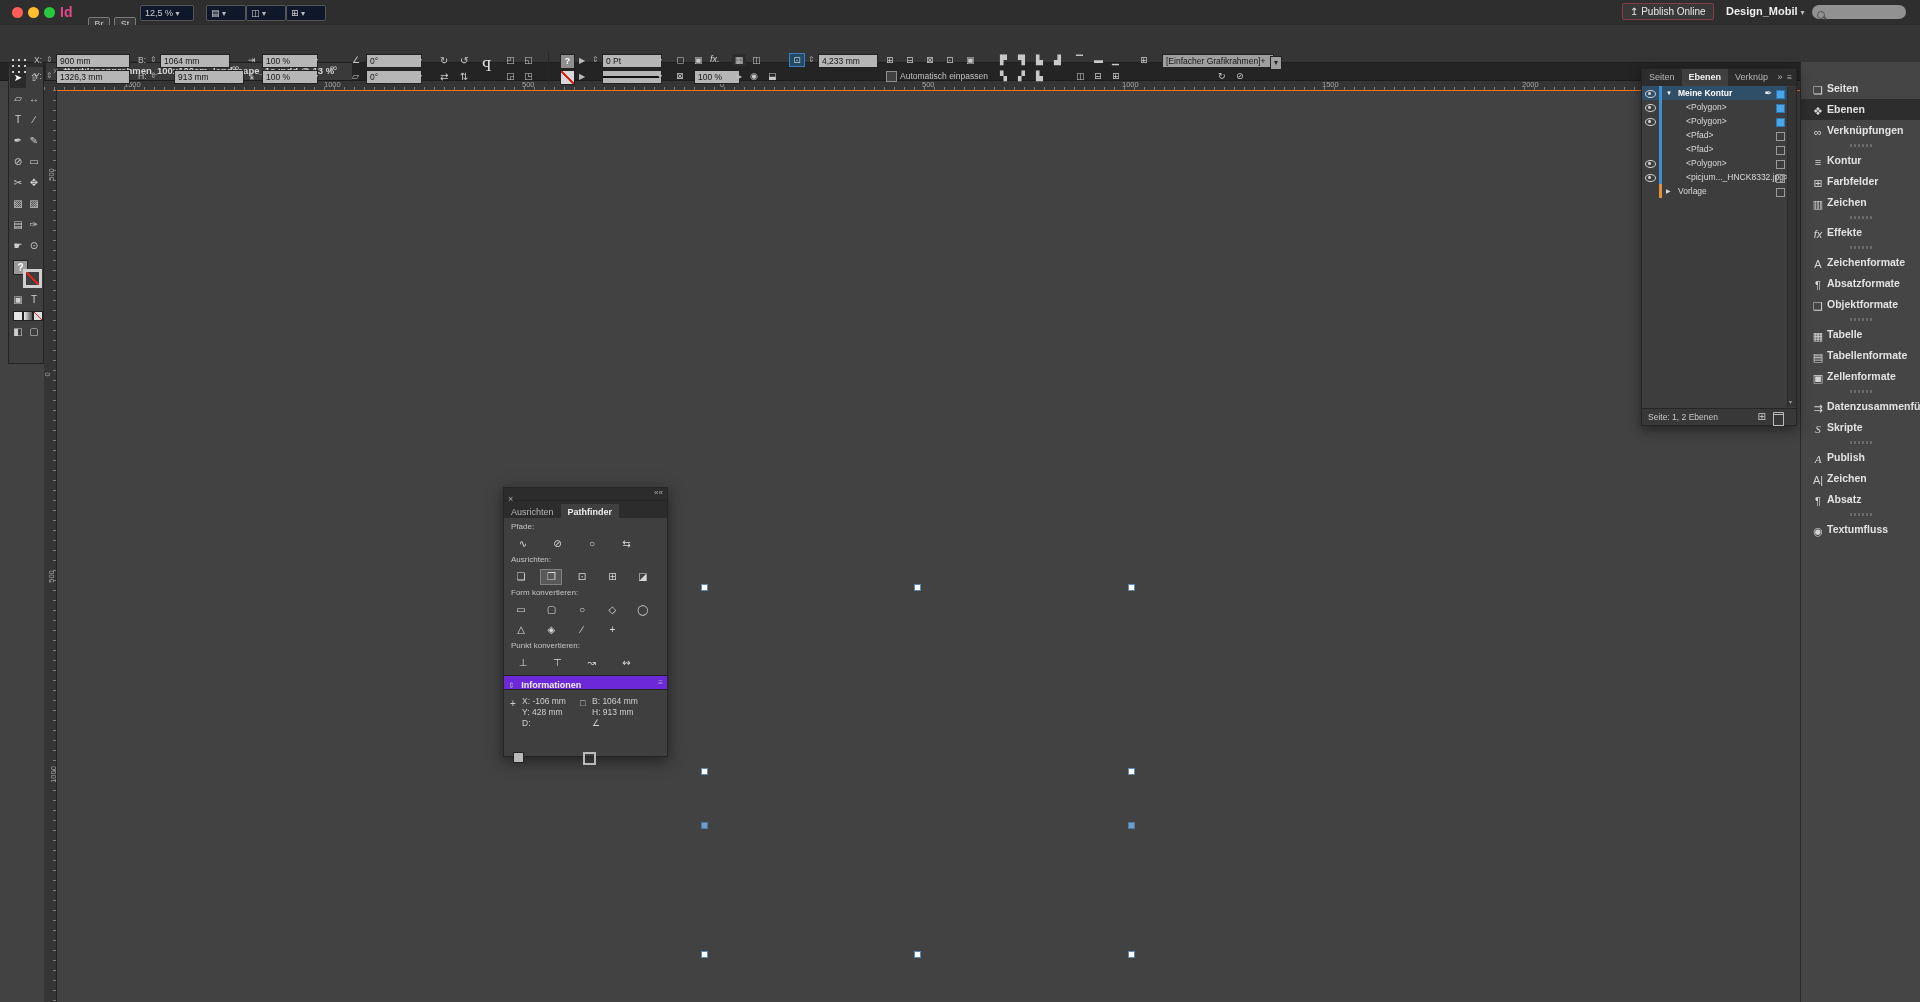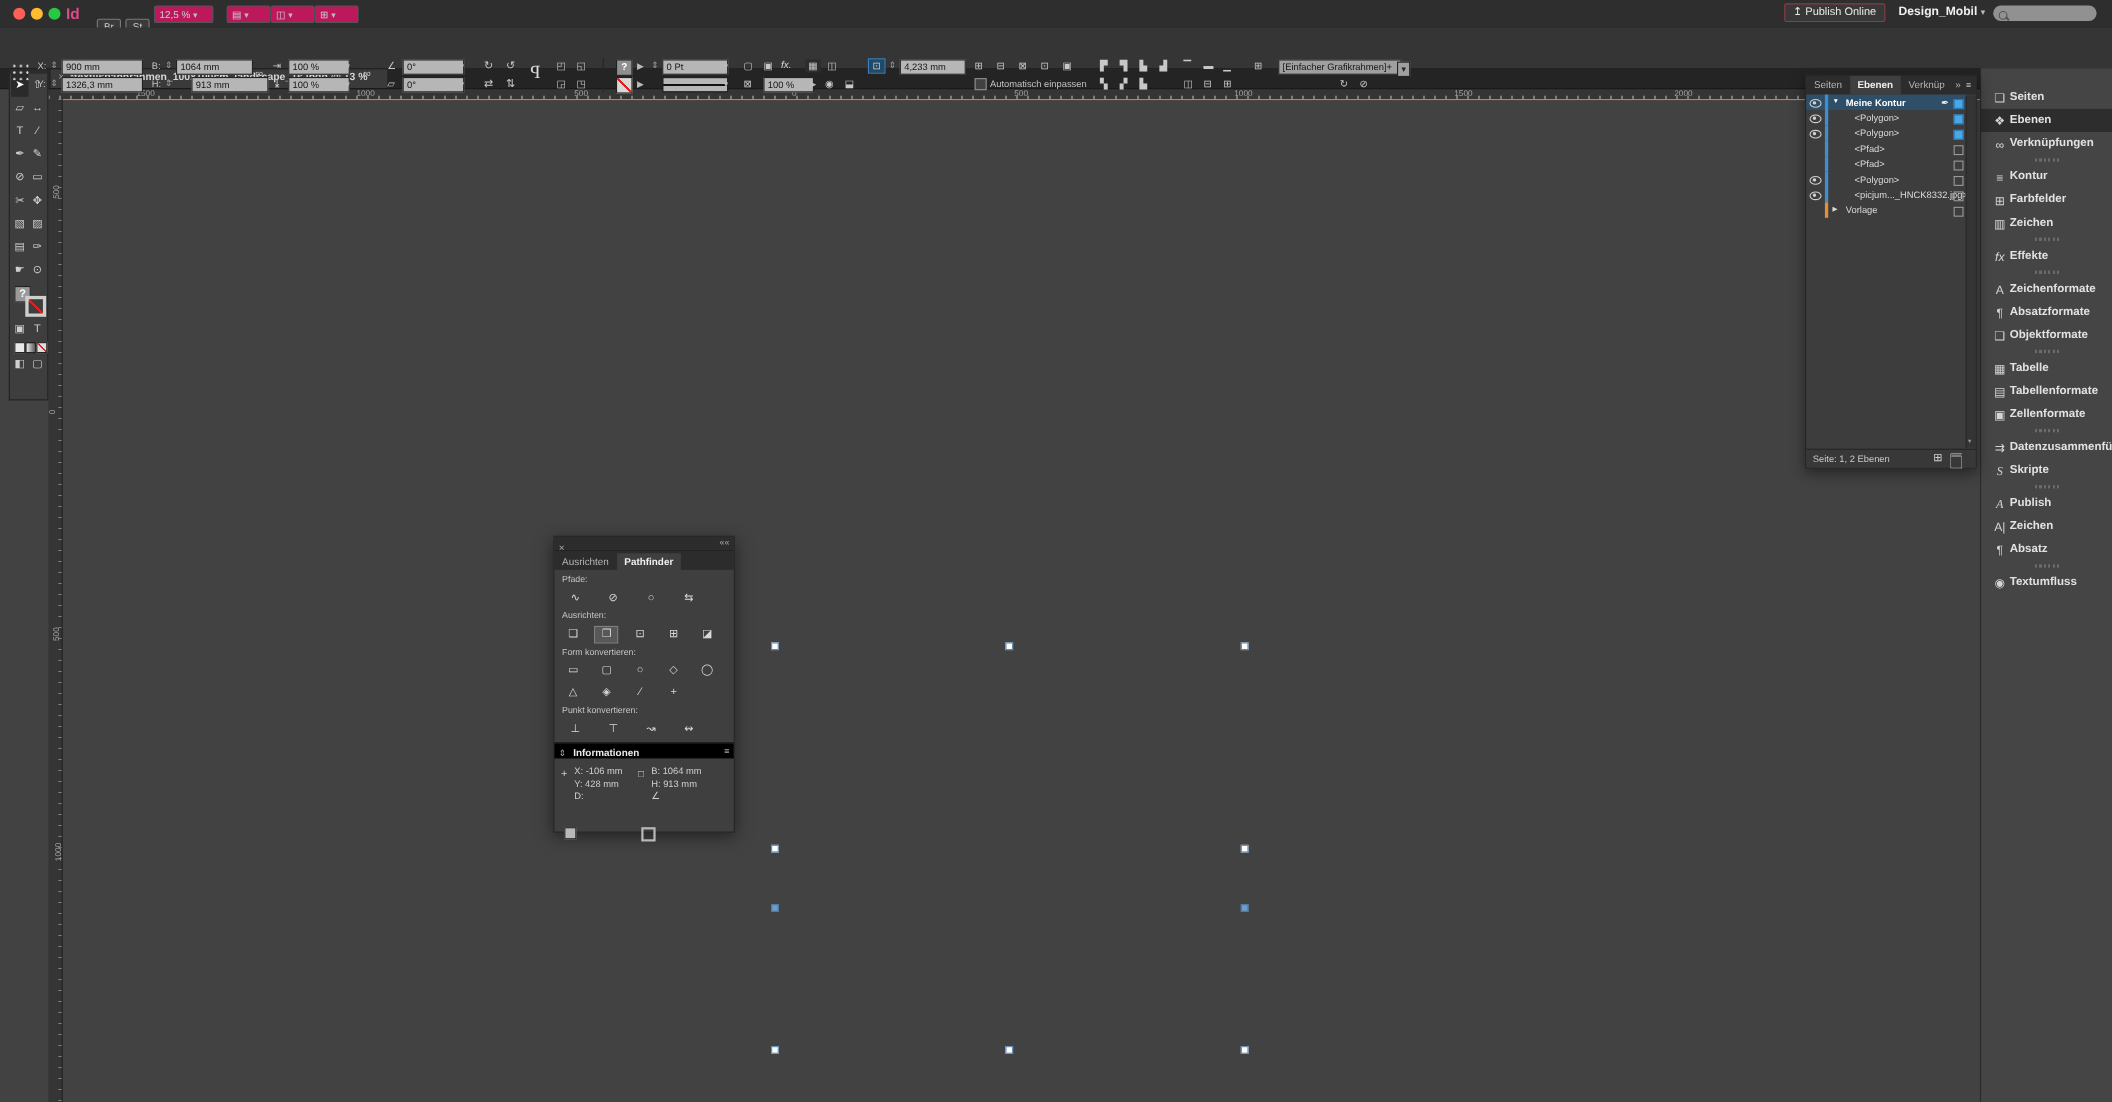--- a/index.html
+++ b/index.html
@@ -3,21 +3,21 @@
 <meta charset="utf-8">
 <style>
   html,body{margin:0;padding:0;width:1920px;height:1002px;overflow:hidden;background:#424242;
     font-family:"Liberation Sans","DejaVu Sans",sans-serif;-webkit-font-smoothing:antialiased;}
   .abs{position:absolute;}
   
   #appbar{left:0;top:0;width:1920px;height:25px;background:#2e2e2e;border-bottom:1px solid #1c1c1c;z-index:40;}
   .tl{width:11px;height:11px;border-radius:50%;top:7px;}
   .idlogo{font-weight:bold;font-size:14px;color:#e0488a;top:4px;}
   .sqbtn{border:1px solid #7a7a7a;border-radius:2px;color:#cfcfcf;font-size:9px;line-height:13px;text-align:center;top:17px;height:14px;background:#3a3a3a;}
-  .ddbox{border:1px solid #555;border-radius:2px;background:#be185d;color:#cfcfcf;font-size:9px;height:14px;line-height:14px;top:5px;padding:0 4px;}
+  .ddbox{border:1px solid #555;border-radius:2px;background:#0f172a;color:#cfcfcf;font-size:9px;height:14px;line-height:14px;top:5px;padding:0 4px;}
   .dd{color:#bbb;font-size:8px;}
   #controlbar{left:0;top:25px;width:1920px;height:37px;background:#353535;border-bottom:1px solid #1e1e1e;z-index:40;}
   .cl{color:#c2c2c2;font-size:8.5px;line-height:12px;}
   .fld{background:#b6b6b6;color:#161616;font-size:8.5px;line-height:12px;height:12px;border:1px solid #222;padding:0 3px;white-space:nowrap;overflow:hidden;}
   .stp{color:#9f9f9f;font-size:8px;line-height:12px;}
   .ci{color:#c8c8c8;font-size:10px;line-height:13px;text-align:center;}
   .ci2{color:#c8c8c8;font-size:9px;line-height:12px;text-align:center;}
   .vsep{width:1px;background:#262626;top:28px;height:31px;}
   .chk{width:9px;height:9px;border:1px solid #8f8f8f;background:#414141;}
   #tabbar{left:0;top:62px;width:1920px;height:18px;background:#242424;border-bottom:1px solid #1a1a1a;z-index:30;}
@@ -58,21 +58,21 @@
   
   #fpanel{left:503px;top:487px;width:163px;height:268px;background:#3f3f3f;border:1px solid #252525;box-shadow:0 4px 14px rgba(0,0,0,.5);z-index:50;}
   .ptitle{height:12px;background:#2c2c2c;border-bottom:1px solid #222;}
   .ptabs{height:17px;background:#2c2c2c;}
   .ptab{display:inline-block;height:17px;line-height:17px;padding:0 7px;font-size:9px;color:#b5b5b5;}
   .ptabact{background:#3f3f3f;color:#efefef;font-weight:bold;}
   .seclab{font-size:8px;color:#c4c4c4;margin:4px 0 2px 7px;}
   .irow{margin-left:7px;white-space:nowrap;}
   .ibtn{display:inline-block;width:20px;height:14px;font-size:10px;line-height:14px;color:#d8d8d8;text-align:center;margin-right:6px;}
   .ibtnsel{background:#585858;outline:1px solid #808080;}
-  .infohead{height:13px;background:#000000;border-top:1px solid #222;border-bottom:1px solid #222;line-height:13px;}
+  .infohead{height:13px;background:#6d28d9;border-top:1px solid #222;border-bottom:1px solid #222;line-height:13px;}
   .inft{font-size:8.5px;color:#cfcfcf;line-height:11px;}
   
   #lpanel{left:1641px;top:68px;width:154px;height:356px;background:#3d3d3d;border:1px solid #242424;box-shadow:0 4px 12px rgba(0,0,0,.45);z-index:50;}
   .ltabs{height:17px;background:#2c2c2c;font-size:9px;color:#b5b5b5;}
   .lrow{left:0;width:146px;height:14px;font-size:8.5px;color:#dadada;line-height:14px;}
   .lrowsel{background:#2f4e68;color:#fff;font-weight:bold;}
   .lbar{position:absolute;left:17px;top:0;width:3px;height:14px;background:#3f8fd0;}
   .eye{position:absolute;left:3px;top:4px;width:9px;height:6px;border:1px solid #cfcfcf;border-radius:50%;}
   .eye:after{content:'';position:absolute;left:2px;top:1px;width:3px;height:2.5px;background:#cfcfcf;border-radius:50%;}
   .lsq{position:absolute;right:3px;top:3.5px;width:7px;height:7px;border:1px solid #9a9a9a;}

